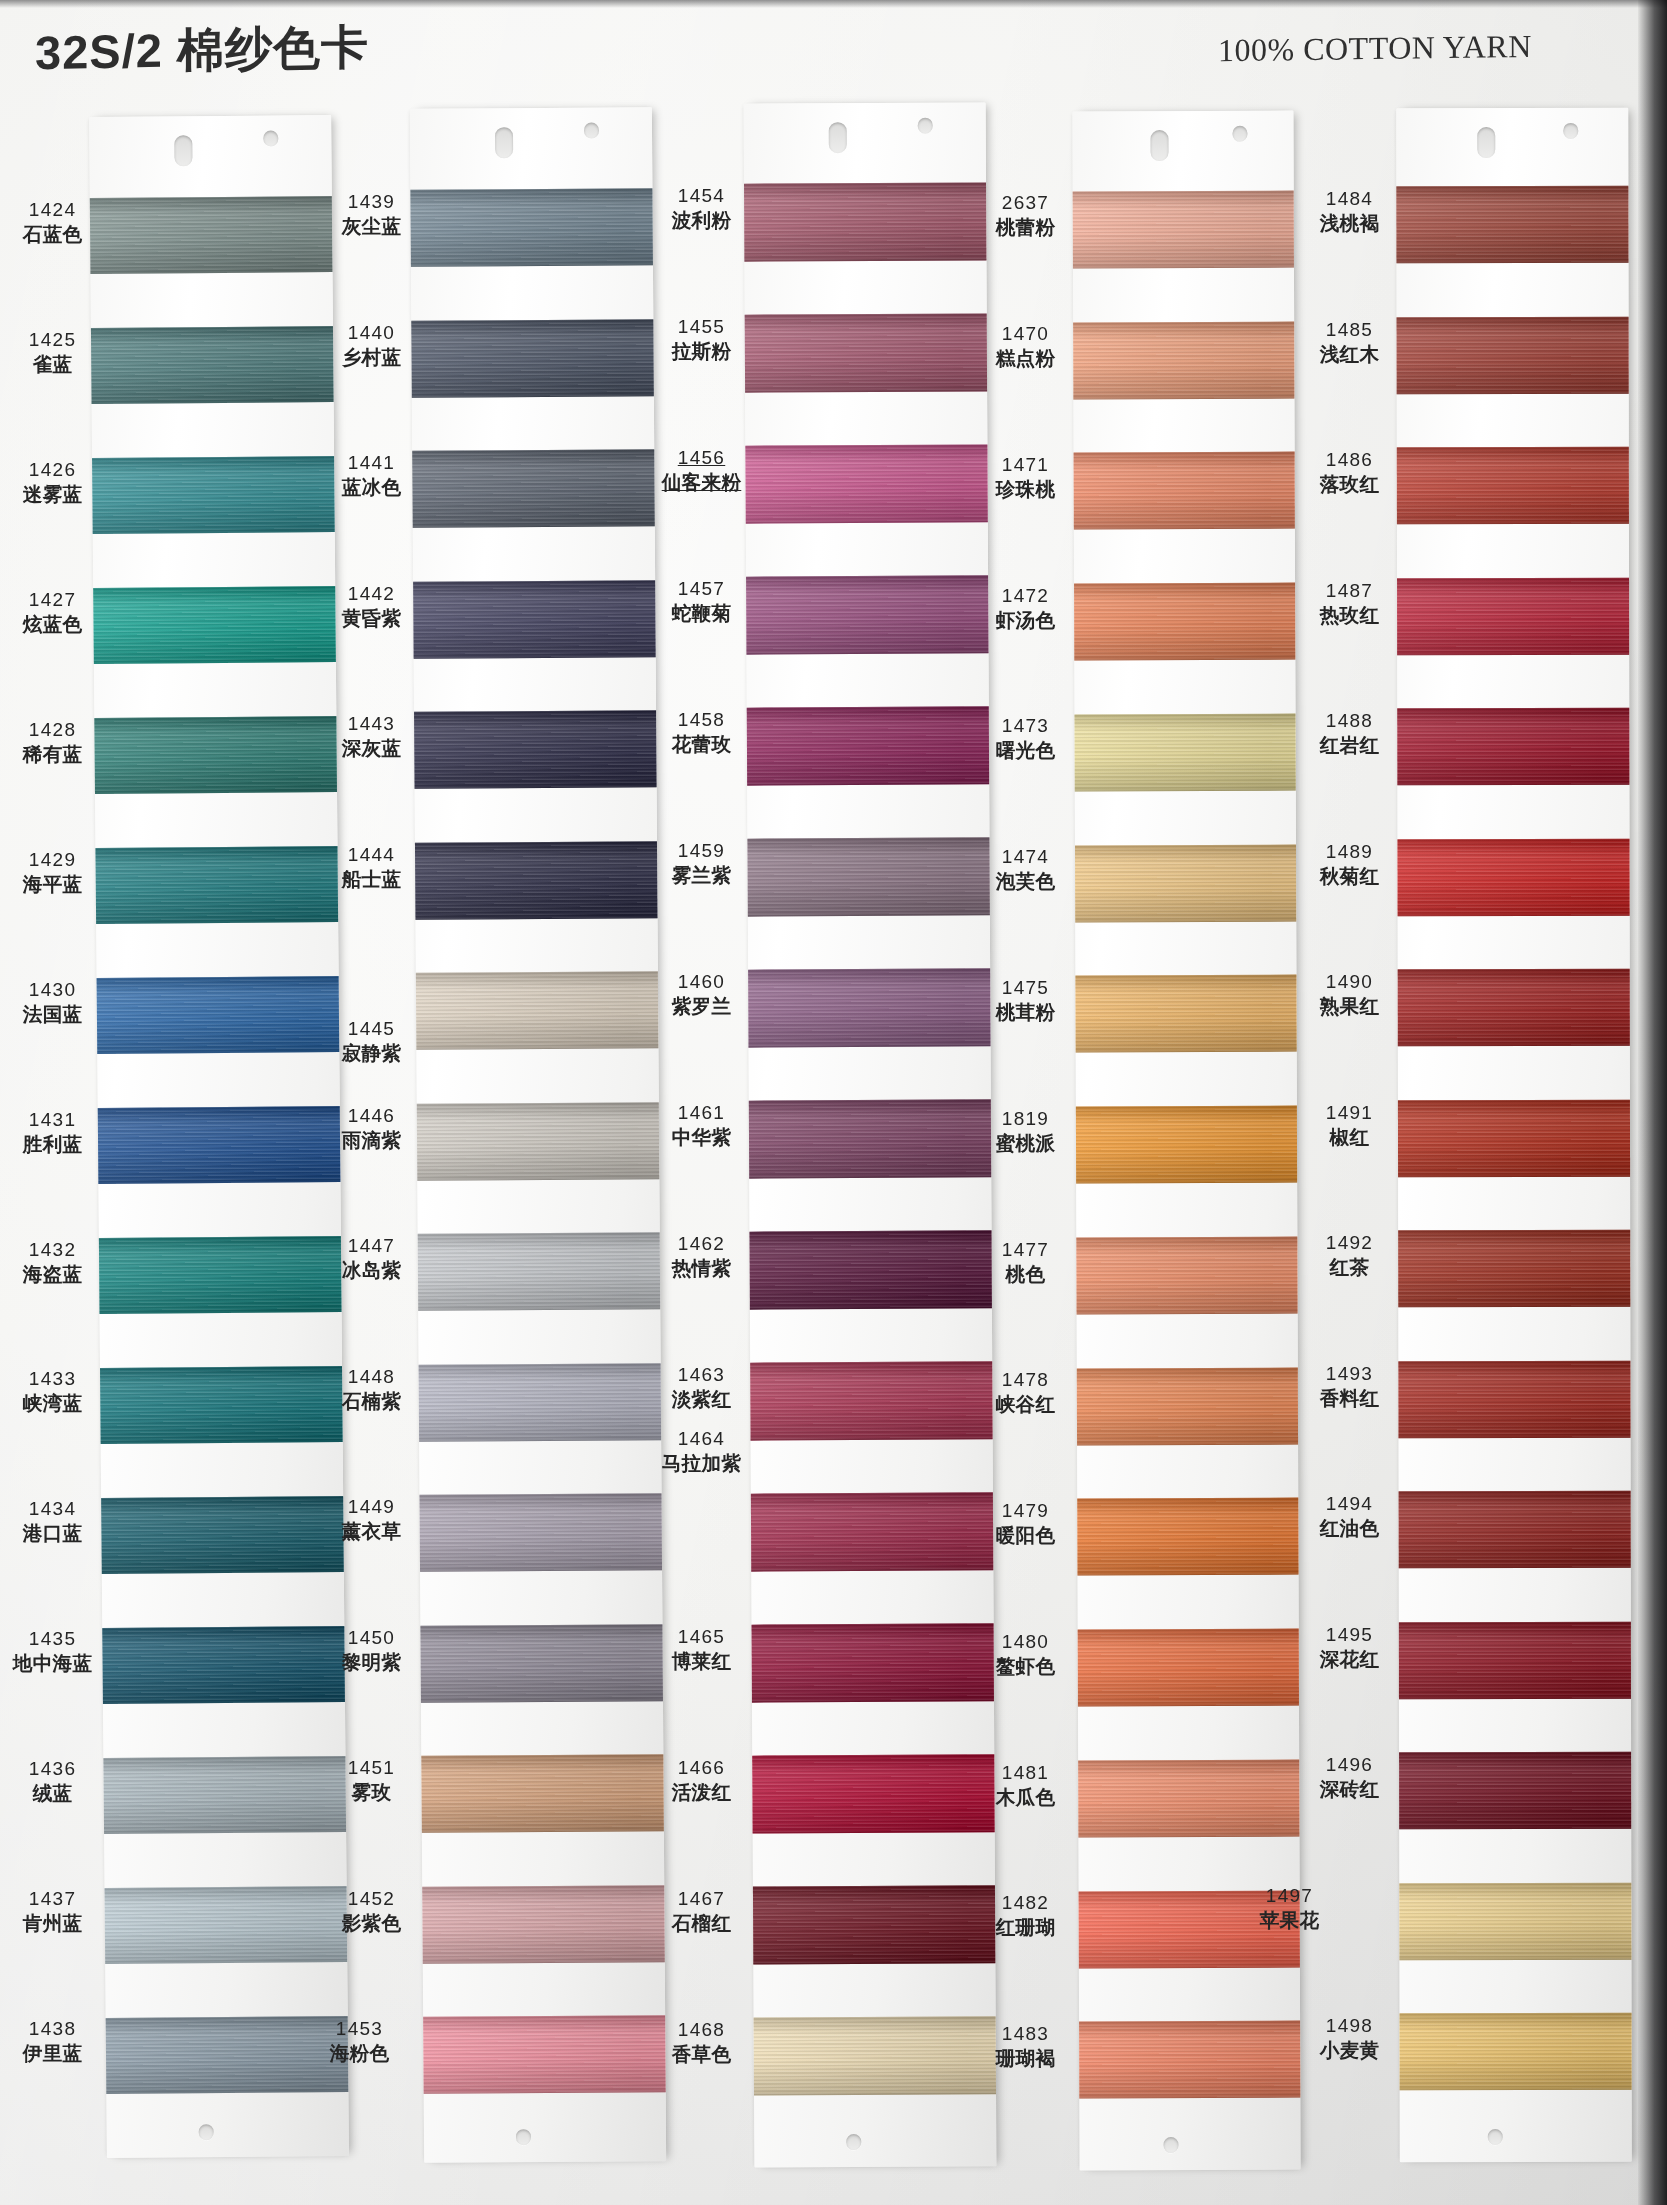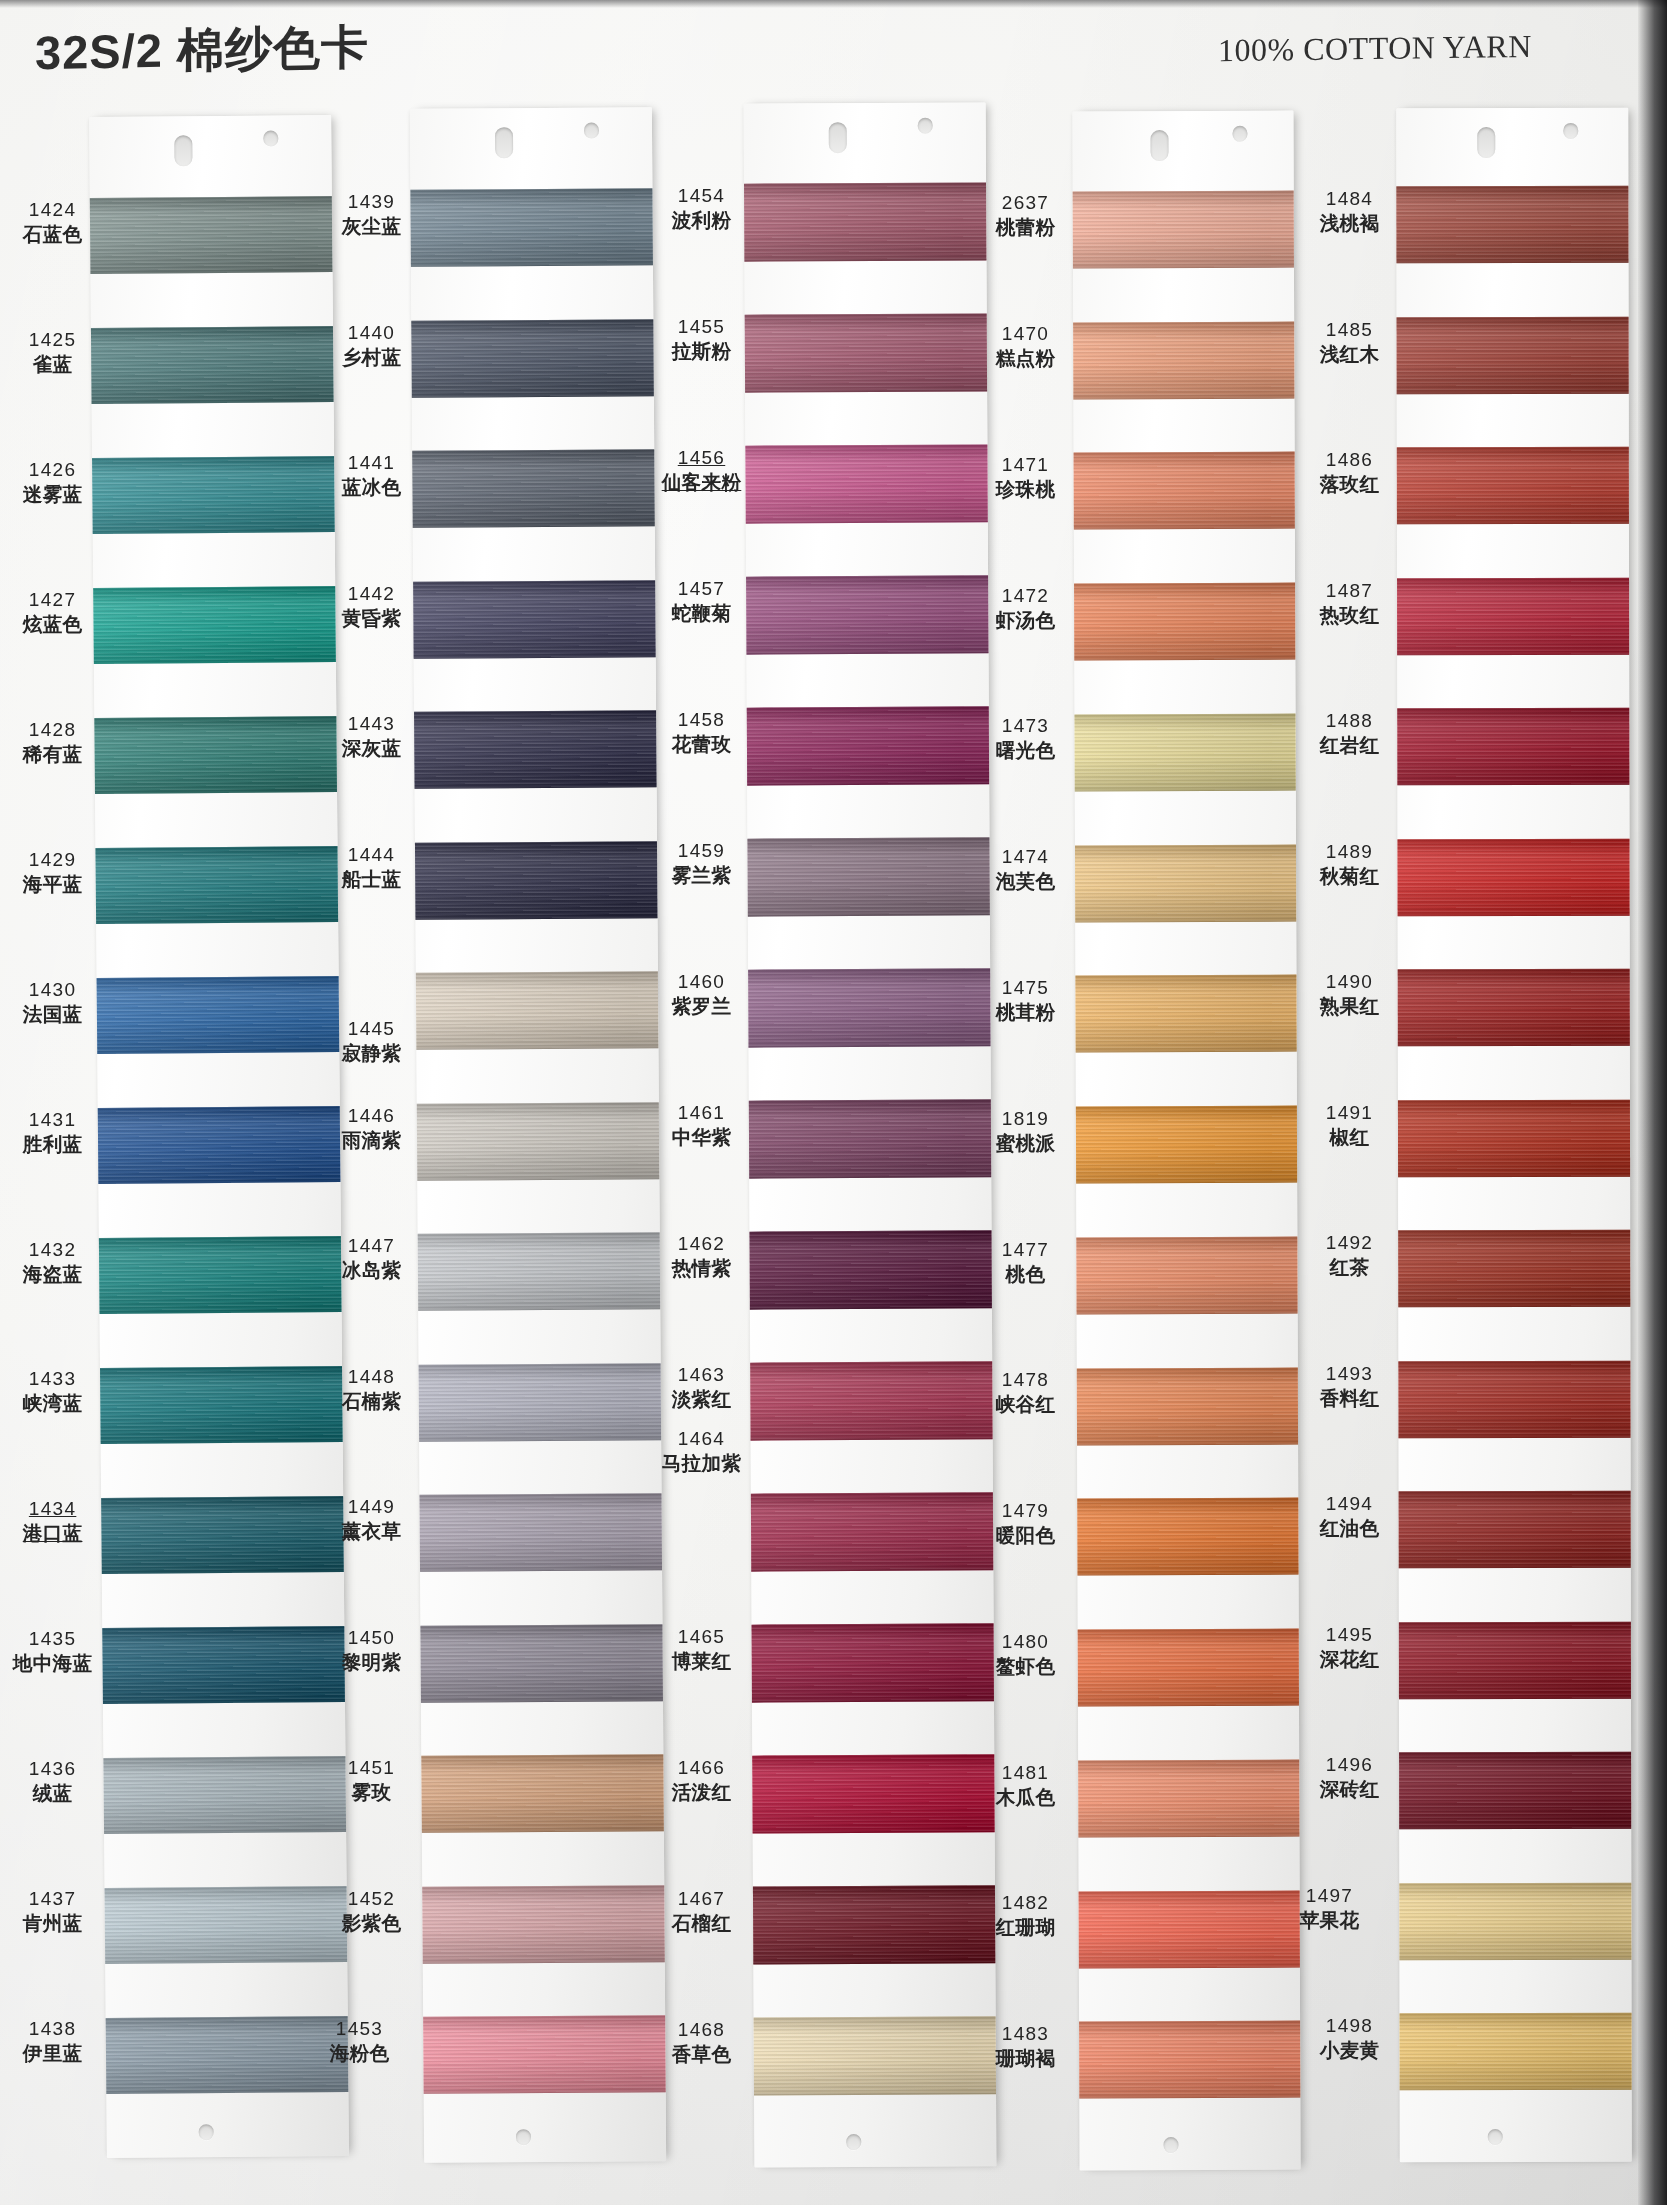--- a/index.html
+++ b/index.html
@@ -161,21 +161,21 @@
         <span class="name">胜利蓝</span>
       </div>
       <div class="label" style="left: 5.1px; width: 95px; top: 1238px;">
         <span class="code">1432</span>
         <span class="name">海盗蓝</span>
       </div>
       <div class="label" style="left: 5.1px; width: 95px; top: 1367px;">
         <span class="code">1433</span>
         <span class="name">峡湾蓝</span>
       </div>
-      <div class="label" style="left: 5.1px; width: 95px; top: 1497px; text-decoration: underline;">
+      <div class="label" style="left: 5.1px; width: 95px; top: 1497px;">
         <span class="code">1434</span>
         <span class="name">港口蓝</span>
       </div>
       <div class="label" style="left: 5.1px; width: 95px; top: 1627px;">
         <span class="code">1435</span>
         <span class="name">地中海蓝</span>
       </div>
       <div class="label" style="left: 5.1px; width: 95px; top: 1757px;">
         <span class="code">1436</span>
         <span class="name">绒蓝</span>
@@ -501,21 +501,21 @@
         <span class="name">红油色</span>
       </div>
       <div class="label" style="left: 1302px; width: 95px; top: 1623px;">
         <span class="code">1495</span>
         <span class="name">深花红</span>
       </div>
       <div class="label" style="left: 1302px; width: 95px; top: 1753px;">
         <span class="code">1496</span>
         <span class="name">深砖红</span>
       </div>
-      <div class="label" style="left: 1282px; width: 95px; top: 1884px;">
+      <div class="label" style="left: 1242px; width: 95px; top: 1884px;">
         <span class="code">1497</span>
         <span class="name">苹果花</span>
       </div>
       <div class="label" style="left: 1302px; width: 95px; top: 2014px;">
         <span class="code">1498</span>
         <span class="name">小麦黄</span>
       </div>
     </div>
   </div>
 

